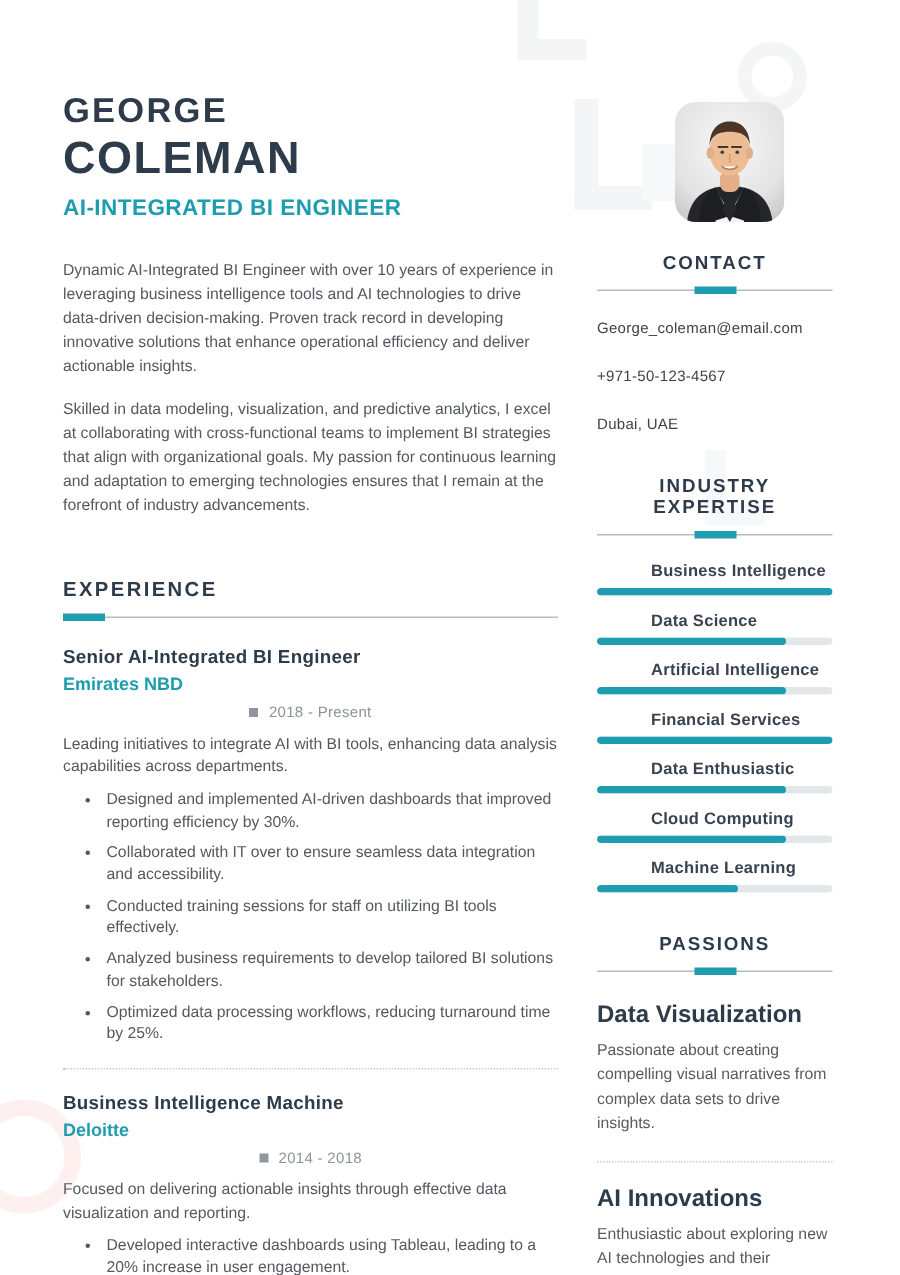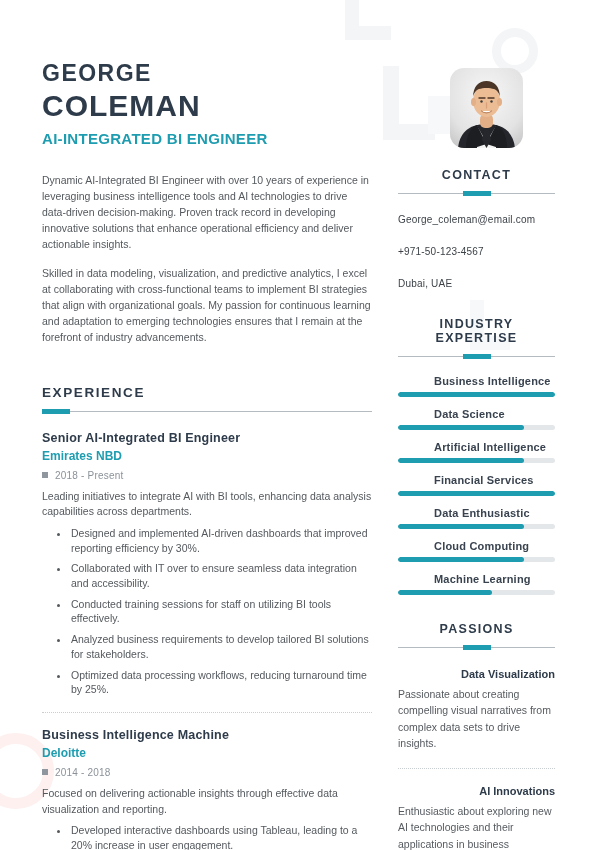--- a/index.html
+++ b/index.html
@@ -85,21 +85,21 @@
   .rule-accent.center { left: 50%; margin-left: -14px; }
 
   .side-section .section-heading { text-align: center; font-size: 12.5px; letter-spacing: 1.3px; }
 
   
   .experience-section { margin-top: 39px; }
   .jobs { margin-top: 17px; }
   .job-divider { border: 0; border-top: 1px dotted #c8ced2; margin: 15px 0 15px 0; }
   .job-title { font-size: 12.5px; font-weight: 800; color: #2e3b4a; letter-spacing: .2px; }
   .job-company { font-size: 12px; font-weight: 800; color: #1e9db0; margin-top: 4px; }
-  .job-date-row { display: flex; align-items: center; margin-top: 7px; }
+  .job-date-row { display: flex; align-items: center; margin-top: 7px; justify-content: center; }
   .date-square { width: 6px; height: 6px; background: #8f969d; margin-right: 7px; flex: 0 0 auto; }
   .job-dates { font-size: 10px; color: #8b9299; letter-spacing: .2px; }
   .job-desc { font-size: 10.5px; line-height: 1.5; color: #54595e; margin-top: 8px; }
   .job-bullets { margin-top: 5px; padding-left: 27px; list-style: disc; }
   .job-bullets li {
     font-size: 10.5px; line-height: 1.4; color: #54595e; margin-top: 6px;
     padding-left: 2px;
   }
   .job-bullets li::marker { color: #54595e; font-size: 9px; }
 
@@ -113,21 +113,21 @@
   .skill { margin-bottom: 11px; }
   .skill-label { font-size: 11px; font-weight: 700; color: #39434f; letter-spacing: .2px; padding-left: 36px; }
   .skill-track {
     margin-top: 5px; height: 5px; border-radius: 3px; background: #e4e7e9;
     overflow: hidden;
   }
   .skill-fill { height: 100%; border-radius: 3px; background: #1e9db0; }
 
   .passions-section { margin-top: 27px; }
   .passion-list { margin-top: 18px; }
-  .passion-title { font-size: 11px; font-weight: 800; color: #2e3b4a; text-align: right; }
+  .passion-title { font-size: 16px; font-weight: 800; color: #2e3b4a; }
   .passion-text { font-size: 10.5px; line-height: 1.55; color: #565b60; margin-top: 6px; }
   .passion-divider { border: 0; border-top: 1px dotted #c8ced2; margin: 17px 0 16px 0; }
 </style>
 </head>
 <body>
 
 <div class="page">
 
   <div class="decor decor-l decor-l1"></div>
   <div class="decor decor-ring decor-ring1"></div>

